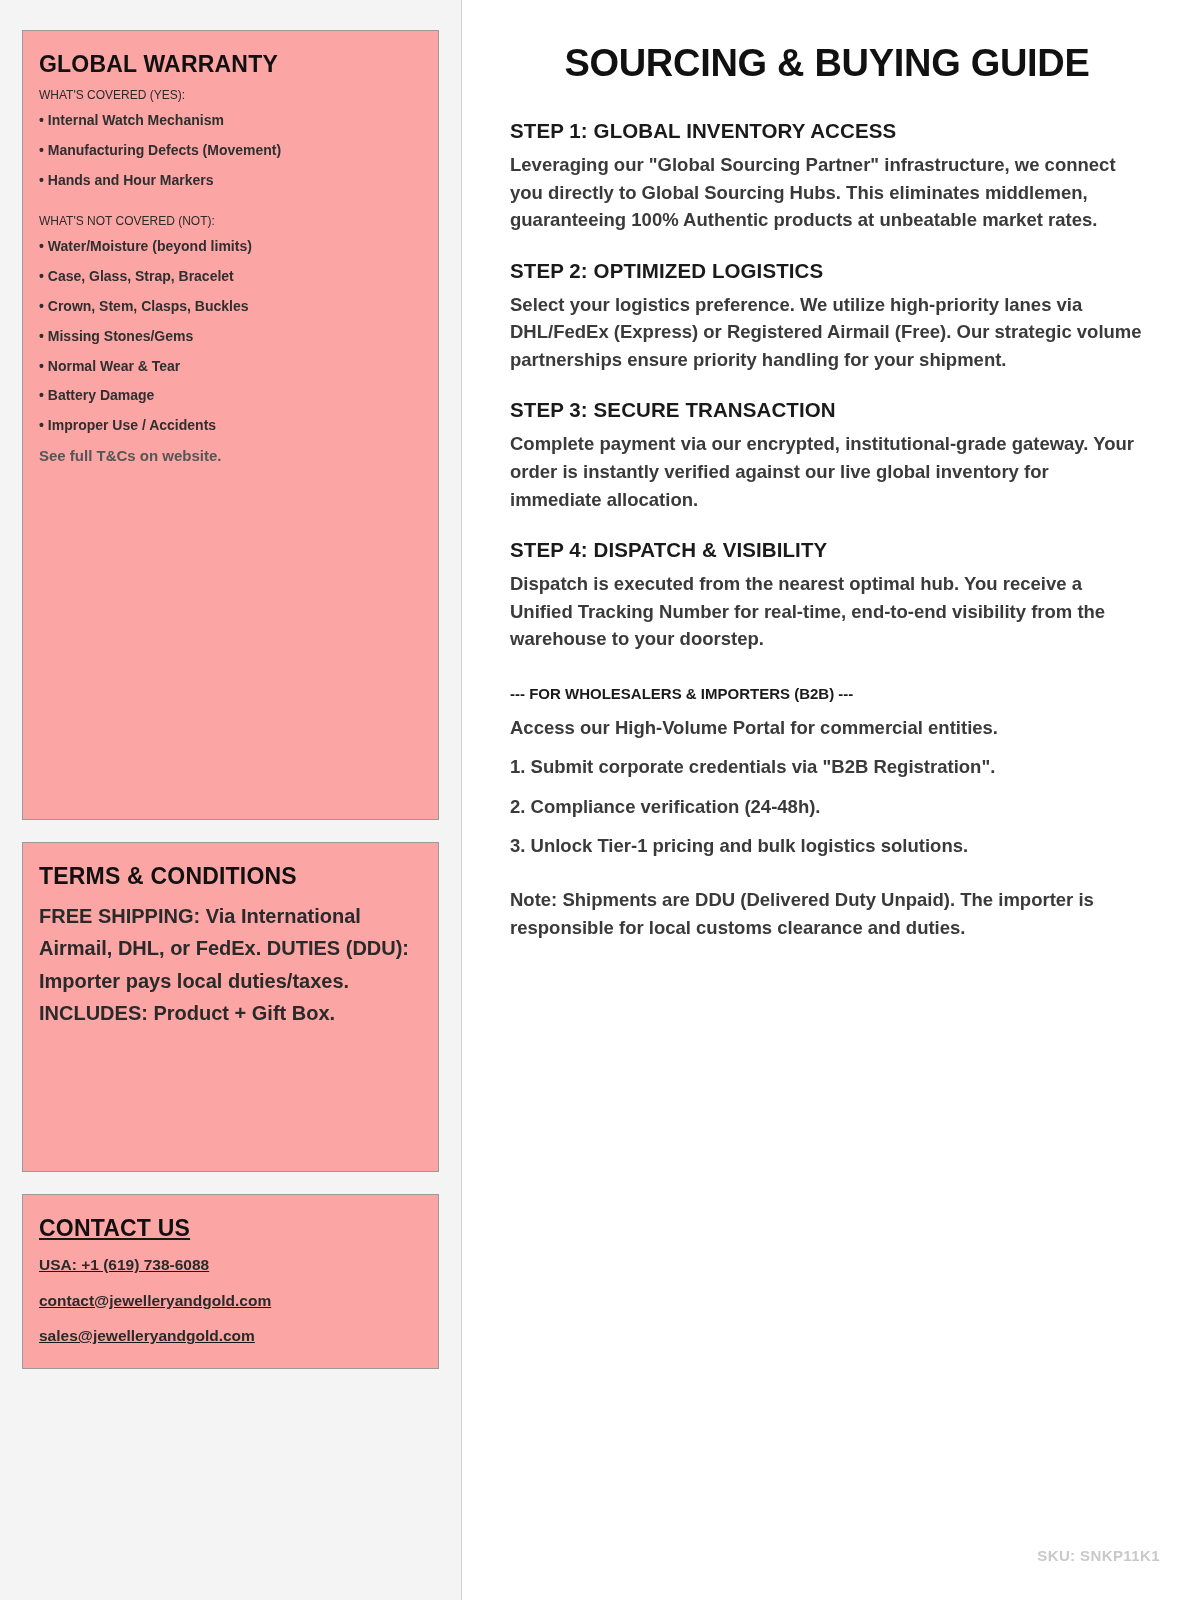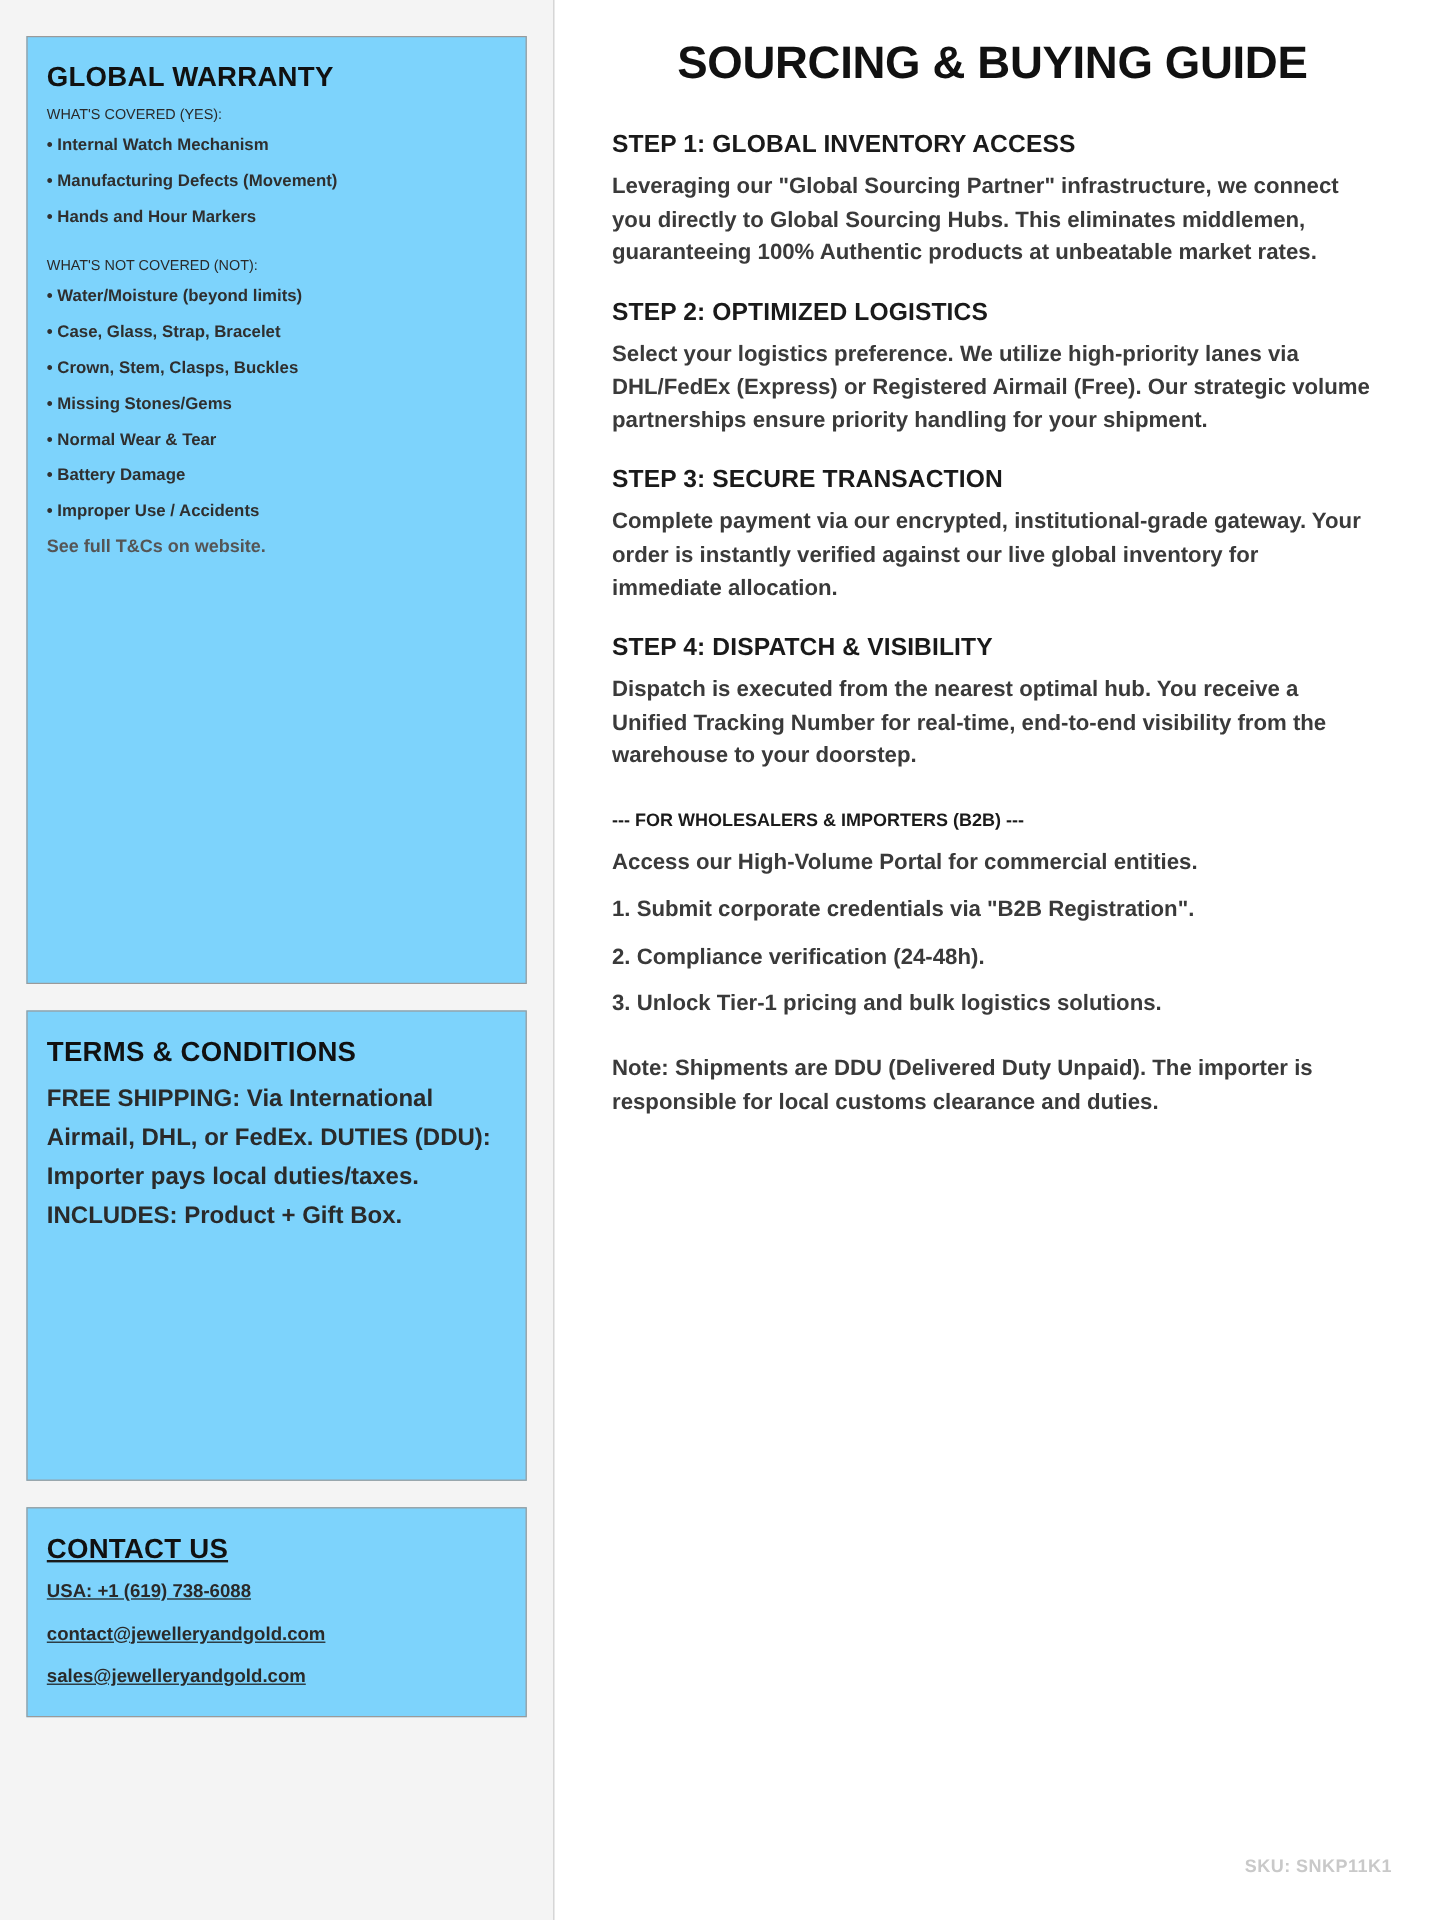--- a/index.html
+++ b/index.html
@@ -26,26 +26,26 @@
   .left-col {
     width: 462px;
     min-width: 462px;
     background: #f4f4f4;
     border-right: 1px solid #cfcfcf;
     padding: 30px 22px 20px 22px;
     position: relative;
   }
   .panel {
     border: 1px solid #9a9a9a;
-    background: #7dd3fc;
+    background: #fca5a5;
     padding: 20px 16px 6px 16px;
     margin-bottom: 22px;
   }
   .panel-warranty { height: 790px; }
-  .panel-terms { height: 392px; }
+  .panel-terms { height: 330px; }
   .panel-contact { height: 175px; text-decoration: underline; }
 
   .panel h2 {
     font-size: 23px;
     font-weight: bold;
     letter-spacing: 0.2px;
     margin: 0 0 10px 0;
     color: #111;
   }
   .sub-head {
@@ -80,21 +80,21 @@
     font-weight: bold;
     color: #2a2a2a;
     margin-bottom: 17px;
     line-height: 1.2;
   }
   .panel-contact h2 { margin-bottom: 14px; }
 
   
   .right-col {
     flex: 1;
-    padding: 32px 56px 0 48px;
+    padding: 42px 56px 0 48px;
     position: relative;
   }
   .guide-title {
     font-size: 38px;
     font-weight: bold;
     text-align: center;
     letter-spacing: -0.3px;
     margin: 0 0 34px 0;
     color: #111;
   }

